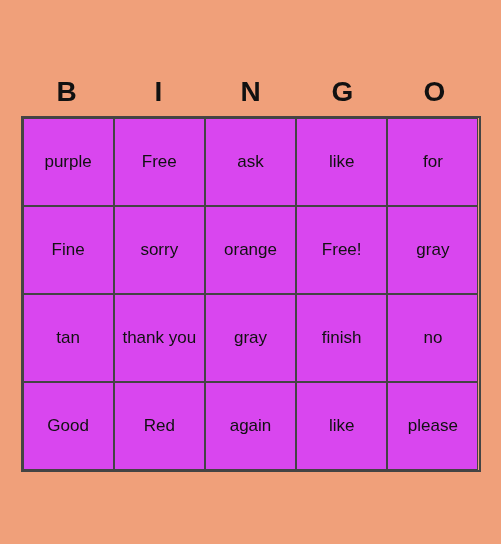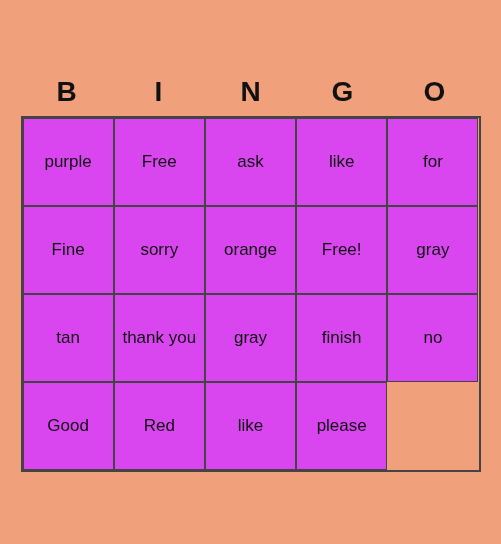--- a/index.html
+++ b/index.html
@@ -85,16 +85,17 @@
     <div class="bingo-cell">gray</div>
     <div class="bingo-cell">tan</div>
 
     <div class="bingo-cell">thank you</div>
     <div class="bingo-cell">gray</div>
     <div class="bingo-cell">finish</div>
     <div class="bingo-cell">no</div>
     <div class="bingo-cell">Good</div>
 
     <div class="bingo-cell">Red</div>
+    <div class="bingo-cell">again</div>
     <div class="bingo-cell">like</div>
     <div class="bingo-cell">please</div>
   </div>
 </div>
 
 </body></html>

